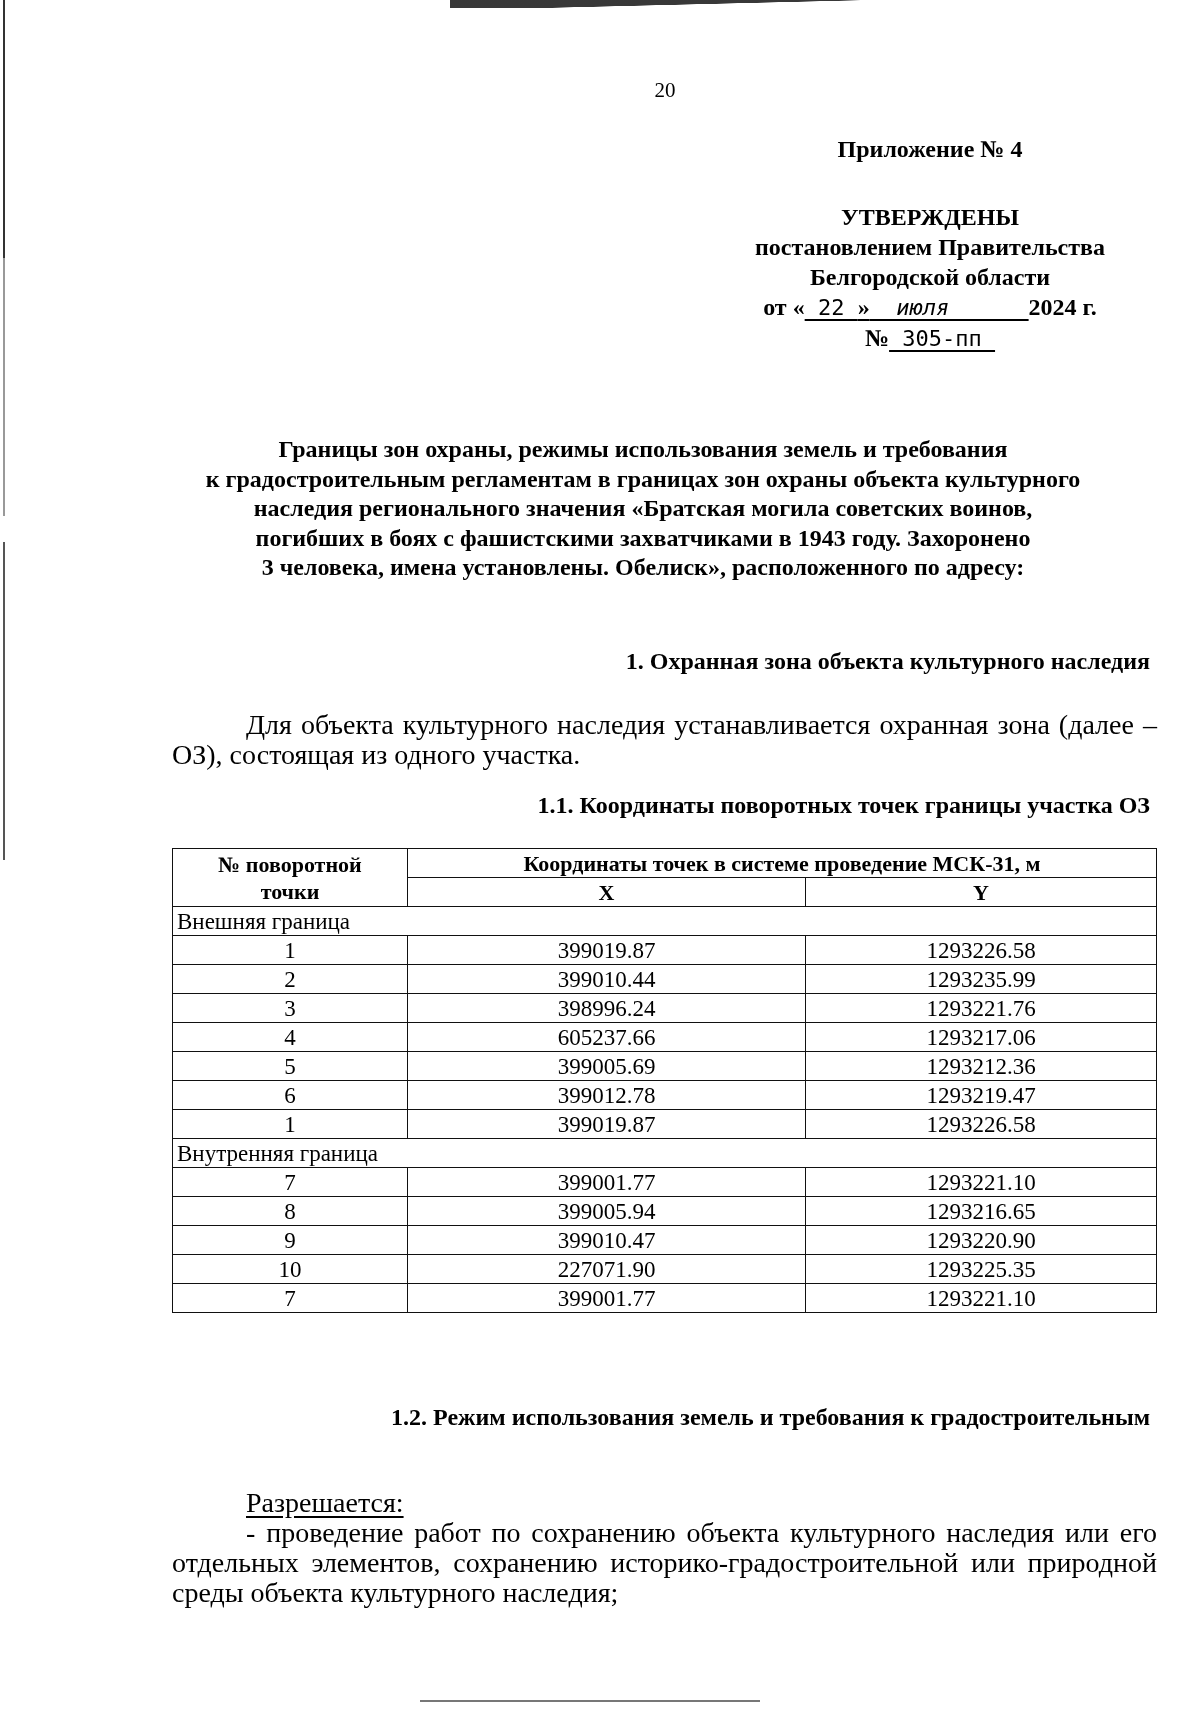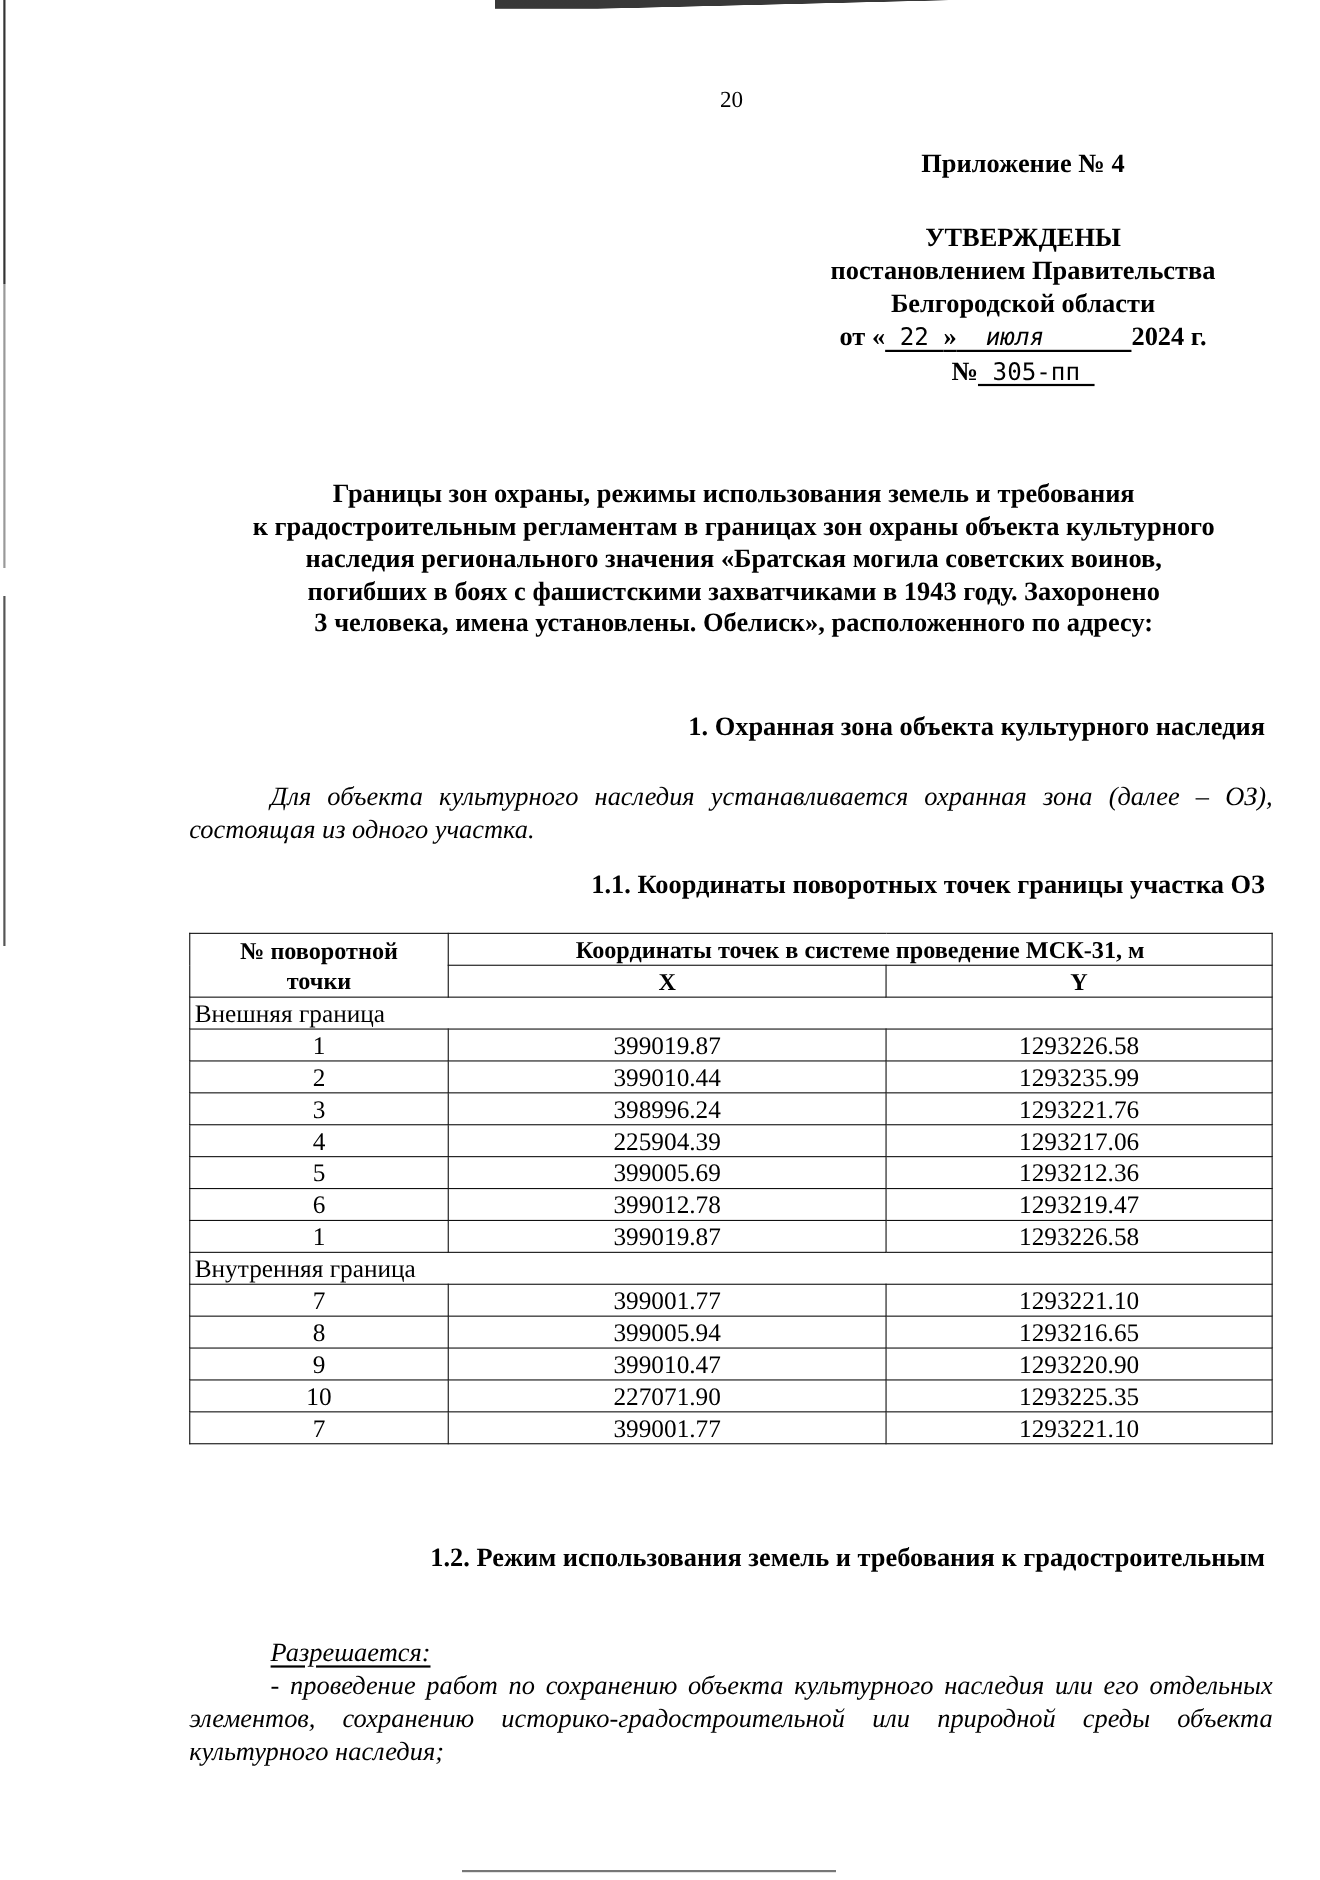--- a/index.html
+++ b/index.html
@@ -56,45 +56,44 @@
     font-weight: normal;
     font-size: 22px;
   }
   .approval .ital {
     font-style: italic;
     font-family: "DejaVu Sans Mono", "Liberation Mono", monospace;
   }
   .u { text-decoration: underline; text-underline-offset: 4px; }
   .doc-title {
     position: absolute;
-    left: 172px;
+    left: 148px;
     width: 990px;
     top: 435px;
     text-align: center;
     font-weight: bold;
     font-size: 24px;
     line-height: 29.5px;
   }
   .section-heading {
     position: absolute;
     left: 160px;
     width: 990px;
     text-align: right;
     font-weight: bold;
     font-size: 24px;
     line-height: 30px;
   }
   .para {
     position: absolute;
     left: 172px;
     width: 985px;
-    font-size: 24px;
+    font-size: 28px;
     line-height: 30px;
     text-align: justify;
-    font-style: italic;
   }
   .indent { text-indent: 74px; }
   .coords-table {
     position: absolute;
     left: 172px;
     top: 848px;
     width: 985px;
     border-collapse: collapse;
     font-size: 23px;
   }
@@ -179,21 +178,21 @@
         <td>399010.44</td>
         <td>1293235.99</td>
       </tr>
       <tr>
         <td>3</td>
         <td>398996.24</td>
         <td>1293221.76</td>
       </tr>
       <tr>
         <td>4</td>
-        <td>225904.39</td>
+        <td>605237.66</td>
         <td>1293217.06</td>
       </tr>
       <tr>
         <td>5</td>
         <td>399005.69</td>
         <td>1293212.36</td>
       </tr>
       <tr>
         <td>6</td>
         <td>399012.78</td>

